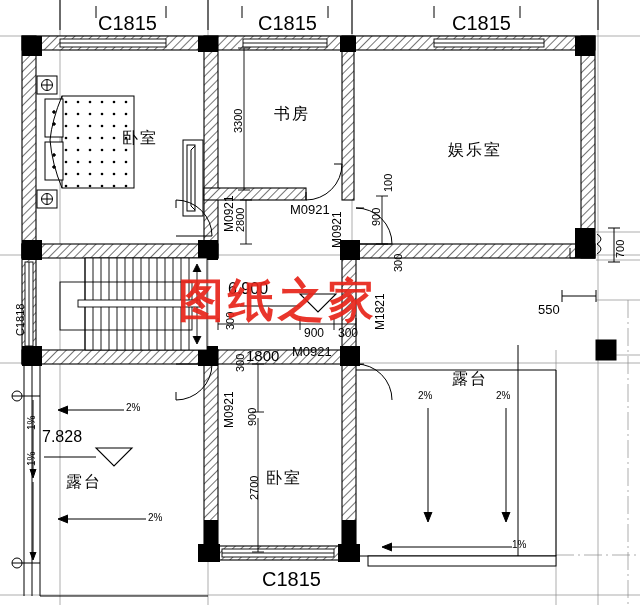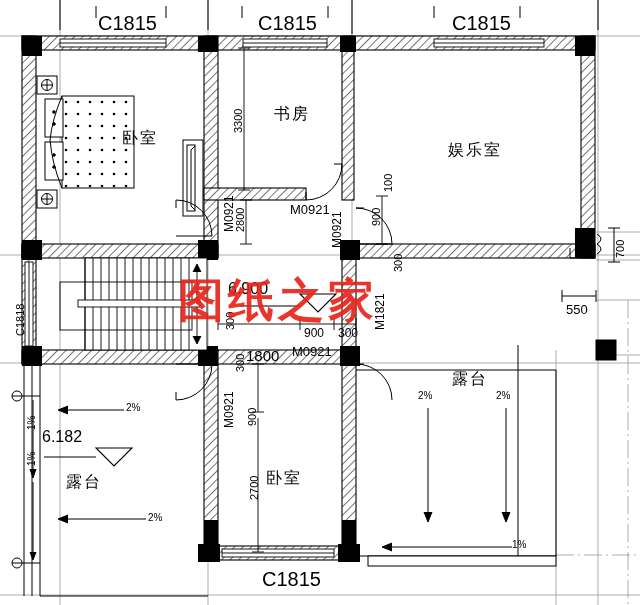--- a/index.html
+++ b/index.html
@@ -309,30 +309,30 @@
   <div class="lbl dim dimv" style="left:222px;top:428px;font-size:12px;">M0921</div>
   <div class="lbl dim dimv" style="left:373px;top:330px;font-size:12px;">M1821</div>
 
   <div class="lbl dim dimv" style="left:232px;top:133px;">3300</div>
   <div class="lbl dim dimv" style="left:234px;top:232px;">2800</div>
   <div class="lbl dim dimv" style="left:224px;top:330px;">300</div>
   <div class="lbl dim dimv" style="left:370px;top:226px;">900</div>
   <div class="lbl dim dimv" style="left:382px;top:192px;">100</div>
   <div class="lbl dim dimv" style="left:392px;top:272px;">300</div>
   <div class="lbl dim dimv" style="left:614px;top:258px;">700</div>
-  <div class="lbl dim" style="left:566px;top:302px;font-size:13px;">550</div>
+  <div class="lbl dim" style="left:538px;top:302px;font-size:13px;">550</div>
   <div class="lbl dim" style="left:246px;top:326px;font-size:15px;margin-top:21px;">1800</div>
   <div class="lbl dim" style="left:304px;top:326px;font-size:12px;">900</div>
   <div class="lbl dim" style="left:338px;top:326px;font-size:12px;">300</div>
   <div class="lbl dim dimv" style="left:246px;top:426px;">900</div>
   <div class="lbl dim dimv" style="left:234px;top:372px;">300</div>
   <div class="lbl dim dimv" style="left:248px;top:500px;">2700</div>
 
   <div class="lbl elev" style="left:228px;top:280px;">6.900</div>
-  <div class="lbl elev" style="left:42px;top:428px;">6.182</div>
+  <div class="lbl elev" style="left:42px;top:428px;">7.828</div>
 
   <div class="lbl pct" style="left:126px;top:402px;">2%</div>
   <div class="lbl pct" style="left:148px;top:512px;">2%</div>
   <div class="lbl pct dimv" style="left:26px;top:430px;">1%</div>
   <div class="lbl pct dimv" style="left:26px;top:466px;">1%</div>
   <div class="lbl pct" style="left:418px;top:390px;">2%</div>
   <div class="lbl pct" style="left:496px;top:390px;">2%</div>
   <div class="lbl pct" style="left:512px;top:539px;">1%</div>
 
   <div class="wm" style="left:178px;top:270px;">图纸之家</div>

